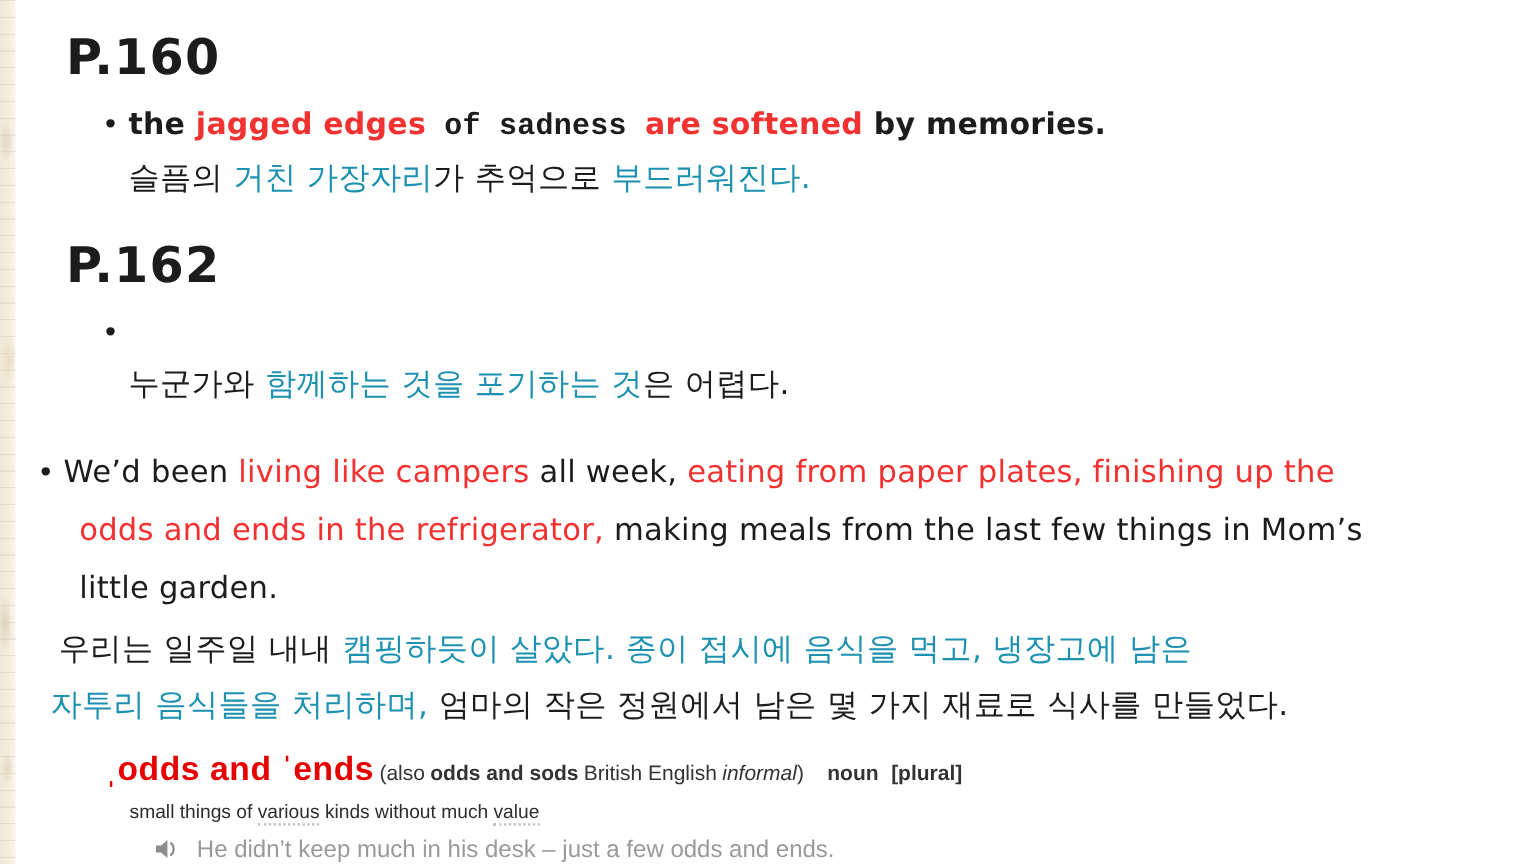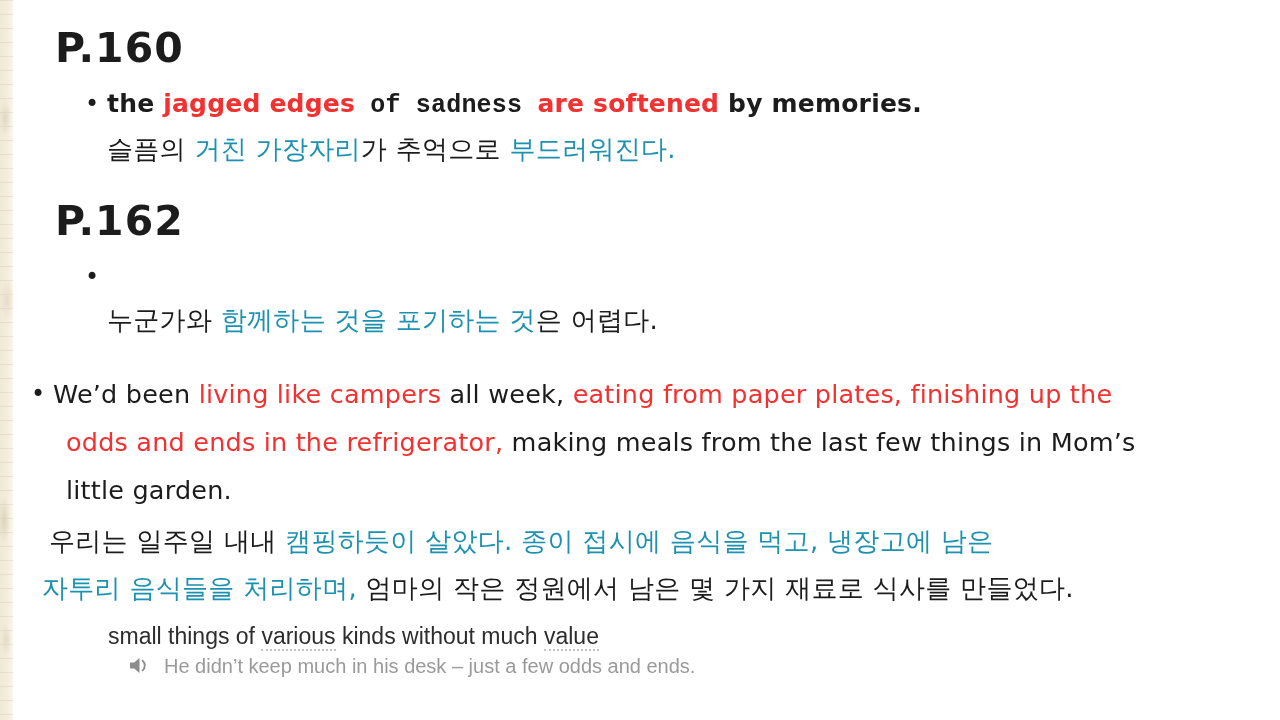--- a/index.html
+++ b/index.html
@@ -44,21 +44,21 @@
   .dict{margin:13px 0 0 75px;font-family:"Liberation Sans",sans-serif;}
   .dict-head{line-height:32px;}
   .headword{font-size:28px;font-weight:bold;color:var(--dictred);letter-spacing:.5px;}
   .dict-head .sm{font-size:17.5px;color:#333;}
   .also{color:var(--dictblue);}
   .variant{font-weight:bold;color:#222;}
   .region{color:var(--dictblue);}
   .register{font-style:italic;color:var(--dictpurple);}
   .pos{font-weight:bold;color:var(--dictgreen);margin-left:15px;}
   .grammar{font-weight:bold;color:var(--dictgreen);margin-left:6px;}
-  .def{margin:5px 0 0 20px;font-size:23px;color:#2d2d2d;line-height:22px;}
+  .def{margin:5px 0 0 20px;font-size:16px;color:#2d2d2d;line-height:22px;}
   .dotted{border-bottom:2px dotted #c3c3c3;}
   .ex{display:flex;align-items:center;gap:12px;margin:8px 0 0 40px;
       font-size:20px;color:var(--gray);line-height:22px;}
   .spk{flex:0 0 auto;display:inline-flex;}
 </style>
 </head>
 <body>
 
 <div class="edge-strip"></div>
 
@@ -86,20 +86,29 @@
       <div class="pline cont"><span style="color: var(--red);">odds and ends in the refrigerator,</span><span style="color: var(--ink);"> making meals from the last few things in Mom’s</span></div>
       <div class="pline cont"><span style="color: var(--ink);">little garden.</span></div>
     </div>
   </div>
   <div class="kpara">
     <div><span style="color: var(--ink);">우리는 일주일 내내 </span><span style="color: var(--teal);">캠핑하듯이 살았다. 종이 접시에 음식을 먹고, 냉장고에 남은</span></div>
     <div class="kline2"><span style="color: var(--teal);">자투리 음식들을 처리하며,</span><span style="color: var(--ink);"> 엄마의 작은 정원에서 남은 몇 가지 재료로 식사를 만들었다.</span></div>
   </div>
 
   <div class="dict">
+    <div class="dict-head">
+      <span class="headword">ˌodds and ˈends</span>
+      <span class="sm">(</span><span class="sm also">also</span>
+      <span class="sm variant">odds and sods</span>
+      <span class="sm region">British English</span>
+      <span class="sm register">informal</span><span class="sm">)</span>
+      <span class="sm pos">noun</span>
+      <span class="sm grammar">[plural]</span>
+    </div>
     <div class="def"><span>small things of </span><span class="dotted">various</span><span> kinds without much </span><span class="dotted">value</span></div>
     <div class="ex">
       <span class="spk">
         <svg width="24" height="21" viewBox="0 0 24 21" aria-hidden="true">
           <path d="M2 7.5v6h4.2l5.3 4.6V2.9L6.2 7.5H2z" fill="#8d8d8d"></path>
           <path d="M14.6 5.6a6.6 6.6 0 0 1 0 9.8" stroke="#8d8d8d" stroke-width="1.9" fill="none" stroke-linecap="round"></path>
         </svg>
       </span>
       <span>He didn’t keep much in his desk – just a few odds and ends.</span>
     </div>

